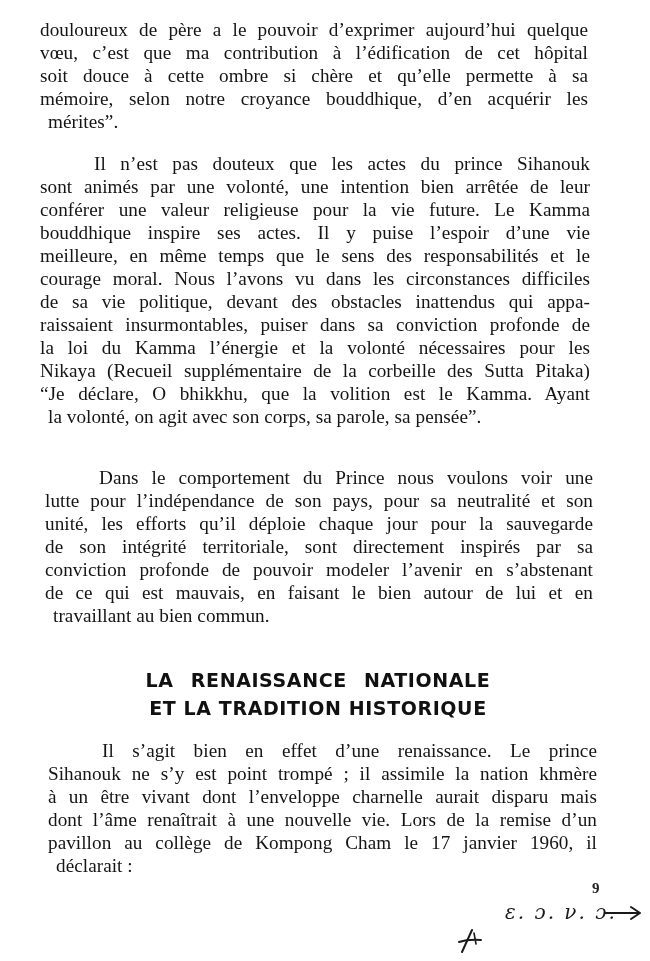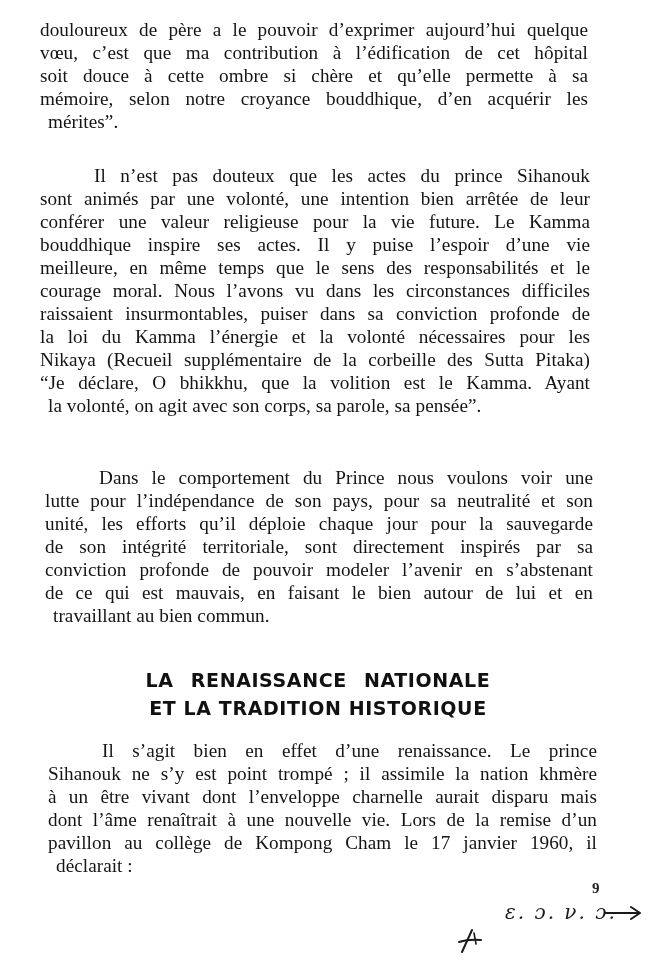--- a/index.html
+++ b/index.html
@@ -39,21 +39,21 @@
   }
   .para .line.last {
     text-align-last: left;
     margin-left: 8px;
   }
   .para .line.indent {
     padding-left: 54px;
   }
   
   #p1 { left: 40px;  top: 18px;  width: 548px; }
-  #p2 { left: 40px;  top: 164px; width: 550px; }
+  #p2 { left: 40px;  top: 152px; width: 550px; }
   #p3 { left: 45px;  top: 466px; width: 548px; }
   #p4 { left: 48px;  top: 739px; width: 549px; }
 
   .heading {
     position: absolute;
     left: 0;
     width: 636px;
     text-align: center;
     font-family: "DejaVu Sans", "Liberation Sans", sans-serif;
     font-weight: bold;
@@ -113,20 +113,21 @@
     <span class="line last">mérites”.</span>
   </div>
 
   <div class="para" id="p2">
     <span class="line indent">Il n’est pas douteux que les actes du prince Sihanouk</span>
     <span class="line">sont animés par une volonté, une intention bien arrêtée de leur</span>
     <span class="line">conférer une valeur religieuse pour la vie future. Le Kamma</span>
     <span class="line">bouddhique inspire ses actes. Il y puise l’espoir d’une vie</span>
     <span class="line">meilleure, en même temps que le sens des responsabilités et le</span>
     <span class="line">courage moral. Nous l’avons vu dans les circonstances difficiles</span>
+    <span class="line">de sa vie politique, devant des obstacles inattendus qui appa-</span>
     <span class="line">raissaient insurmontables, puiser dans sa conviction profonde de</span>
     <span class="line">la loi du Kamma l’énergie et la volonté nécessaires pour les</span>
     <span class="line">Nikaya (Recueil supplémentaire de la corbeille des Sutta Pitaka)</span>
     <span class="line">“Je déclare, O bhikkhu, que la volition est le Kamma. Ayant</span>
     <span class="line last">la volonté, on agit avec son corps, sa parole, sa pensée”.</span>
   </div>
 
   <div class="para" id="p3">
     <span class="line indent">Dans le comportement du Prince nous voulons voir une</span>
     <span class="line">lutte pour l’indépendance de son pays, pour sa neutralité et son</span>

